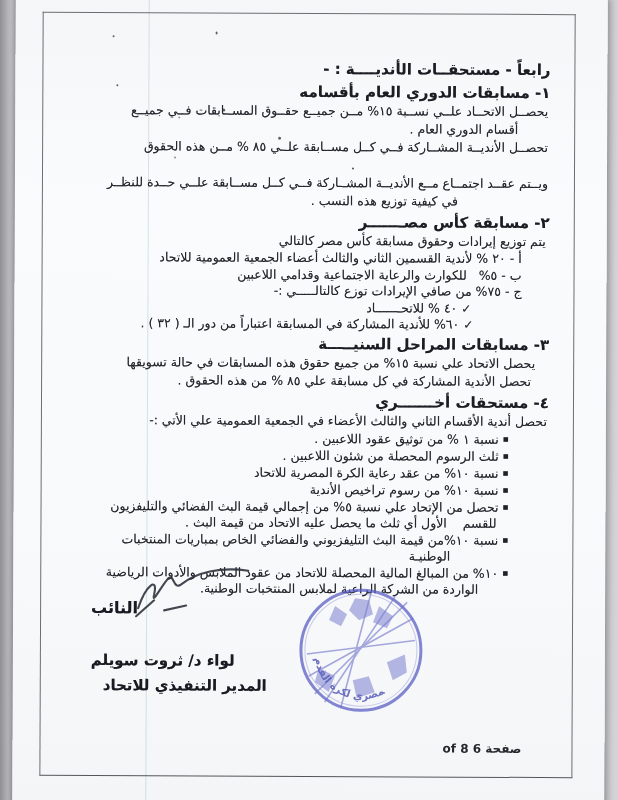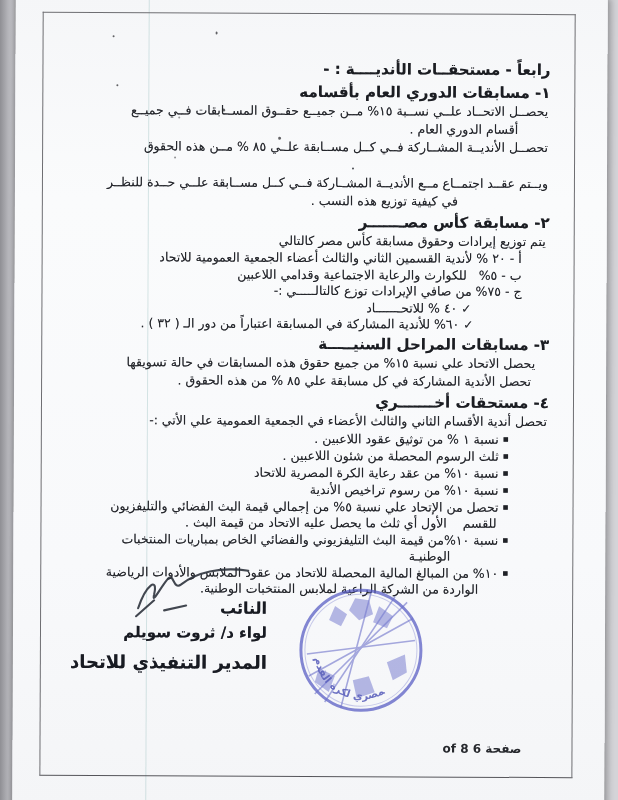--- a/index.html
+++ b/index.html
@@ -27,25 +27,25 @@
   .ln{text-align:right;white-space:nowrap;}
   .ln.h1{font-weight:700;font-size:15px;line-height:22px;letter-spacing:.2px;color:#1b1d22;}
   .ln.h2{font-weight:700;font-size:15px;line-height:20px;margin-top:2px;color:#1b1d22;}
   .ln.body,.ln.period{font-size:12.5px;line-height:18px;}
   .ln.list{font-size:12.5px;line-height:16.5px;}
   .ln.check,.ln.bullet,.ln.cont{font-size:12.5px;line-height:16px;}
   .mark{display:inline-block;}
   .check-mark{font-size:12px;color:#2c2e33;}
   .bullet-mark{font-size:9px;vertical-align:2px;color:#1f2126;}
   .squiggle{position:absolute;left:83px;top:545px;}
-  .sig{position:absolute;right:305px;top:583px;direction:rtl;text-align:right;
+  .sig{position:absolute;right:305px;top:583px;direction:rtl;text-align:left;
     color:#181b22;font-weight:700;text-shadow:0 0 .6px rgba(10,10,25,.5);}
   .sig .t1{font-size:16px;line-height:24px;}
-  .sig .t2{font-size:15px;line-height:25px;}
-  .sig .t3{font-size:18px;line-height:33px;}
+  .sig .t2{font-size:15px;line-height:25px;margin-top:28px;}
+  .sig .t3{font-size:15px;line-height:25px;margin-left:12px;}
   .stamp{position:absolute;left:254px;top:570px;opacity:.88;}
   .footer{position:absolute;right:50px;top:727px;direction:rtl;
     font-size:12px;font-weight:700;color:#26282d;}
 </style>
 </head>
 <body>
 
 <div class="paper">
   <div class="fold-line"></div>
 

